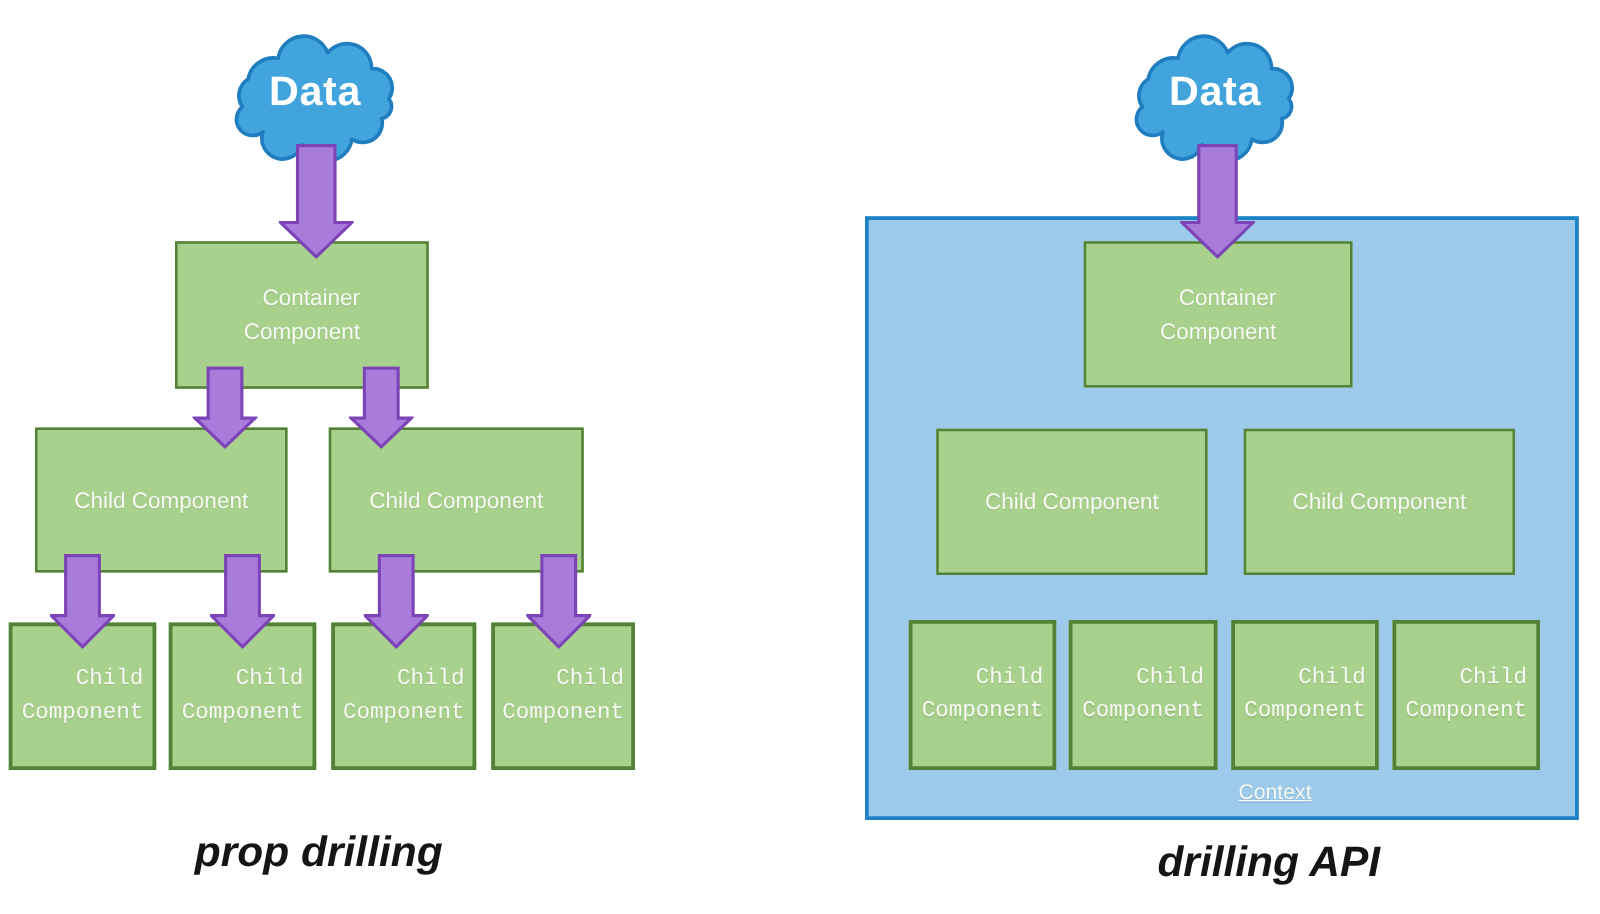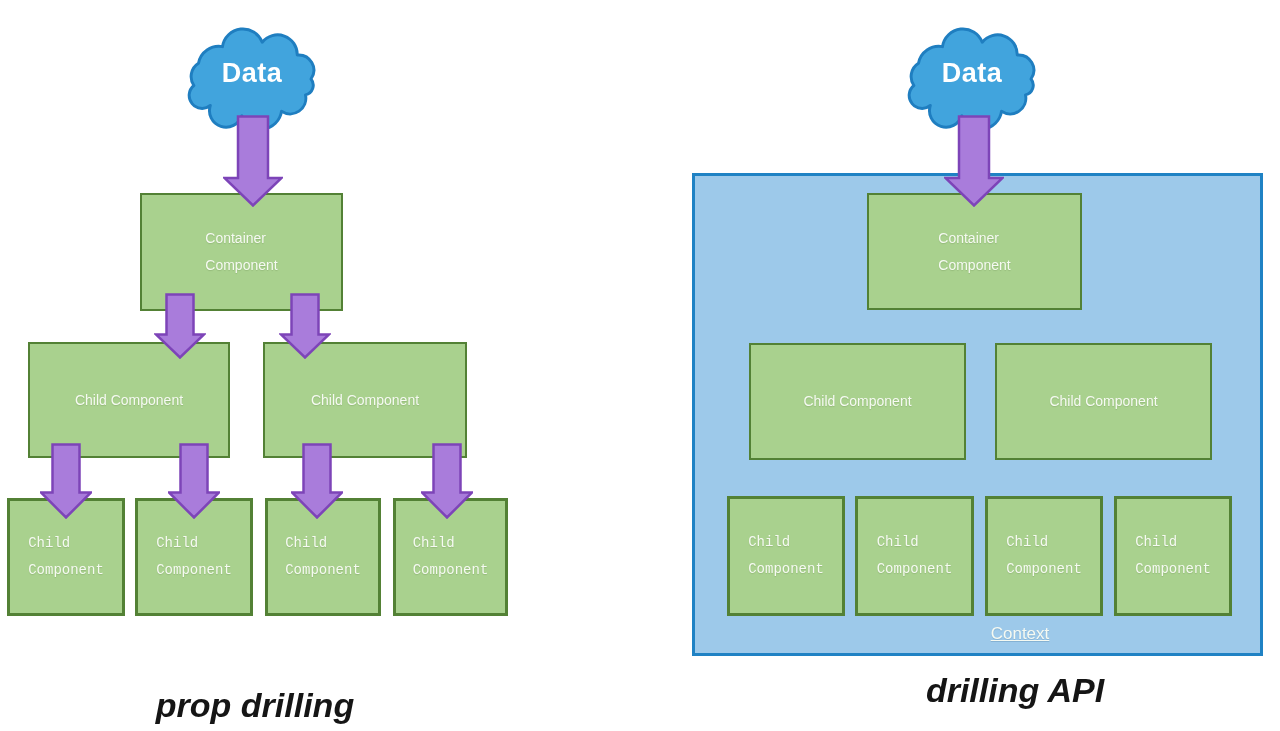--- a/index.html
+++ b/index.html
@@ -9,43 +9,43 @@
     --blue-fill:#9dc9ea; --blue-border:#1f82c4;
     --box-text:#f6faf2; --caption-text:#151515;
   }
   html,body{margin:0;padding:0;}
   body{background:#ffffff;font-family:"Liberation Sans",sans-serif;}
   .canvas{position:relative;width:1280px;height:731px;background:#ffffff;overflow:hidden;}
 
   .box{
     position:absolute;box-sizing:border-box;
     background:var(--green-fill);border:2px solid var(--green-border);
-    display:flex;align-items:center;justify-content:center;text-align:left;
-    color:var(--box-text);font-size:14px;line-height:27px;
+    display:flex;align-items:center;justify-content:center;text-align:right;
+    color:var(--box-text);font-size:18px;line-height:27px;
     white-space:pre-line;
     text-shadow:0 1px 1px rgba(60,90,40,.18);
   }
   .box.leaf{border-width:3px;font-family:Liberation Mono, monospace;}
 
   .blue-panel{
     position:absolute;box-sizing:border-box;
     background:var(--blue-fill);border:3px solid var(--blue-border);
   }
   .context-label{
     position:absolute;color:var(--box-text);font-size:17px;text-align:center;
     text-shadow:0 1px 1px rgba(30,80,120,.2);
   }
 
   .cloud-wrap{position:absolute;}
   .cloud-wrap svg{display:block;width:100%;height:100%;}
   .cloud-path{fill:var(--cloud-fill);stroke:var(--cloud-border);stroke-width:3;stroke-linejoin:round;}
   .cloud-label{
     position:absolute;left:0;right:0;top:0;bottom:12px;
     display:flex;align-items:center;justify-content:center;
-    color:#ffffff;font-size:27px;font-weight:bold;letter-spacing:.5px;
+    color:#ffffff;font-size:33px;font-weight:bold;letter-spacing:.5px;
   }
 
   .arrow{position:absolute;}
   .arrow svg{display:block;width:100%;height:100%;}
   .arrow polygon{fill:var(--purple-fill);stroke:var(--purple-border);stroke-width:2.5;stroke-linejoin:miter;}
 
   .caption{
     position:absolute;width:320px;text-align:center;
     font-style:italic;font-weight:600;font-size:34px;color:var(--caption-text);
   }
@@ -136,21 +136,21 @@
     </div>
     <div class="box leaf z2" style="left:265px;top:498px;width:116px;height:118px;">
       <span>Child
 Component</span>
     </div>
     <div class="box leaf z2" style="left:393px;top:498px;width:115px;height:118px;">
       <span>Child
 Component</span>
     </div>
 
-    <div class="caption" style="left:95px;top:686px;">prop drilling</div>
+    <div class="caption" style="left:95px;top:663px;">prop drilling</div>
   </div>
 
   <div>
 
     <div class="blue-panel z1" style="left:692px;top:173px;width:571px;height:483px;"></div>
 
     <div class="cloud-wrap z3" style="left:888px;top:20px;width:168px;height:118px;">
       <svg viewBox="0 0 170 120">
         <path class="cloud-path" d="M 145,60
           A 10 10 0 0 1 139.4,76.1

